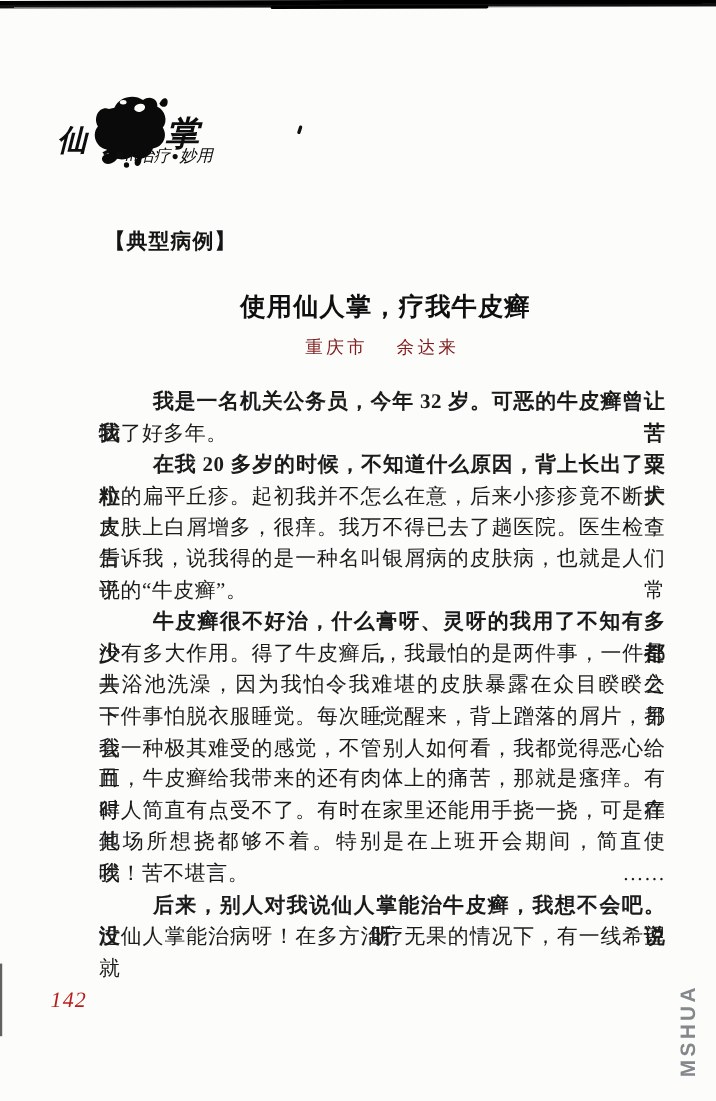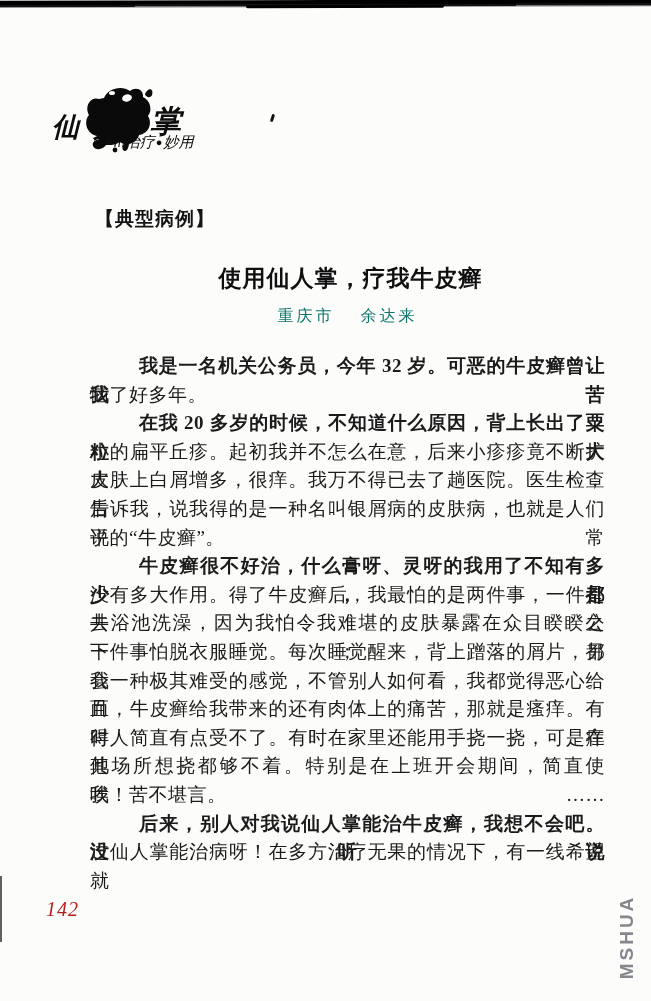--- a/index.html
+++ b/index.html
@@ -40,21 +40,21 @@
   .logo-sq{display:inline-block;width:6px;height:6px;background:#0d0d0d;margin-right:2px;vertical-align:2px;}
   .logo-sub .m{font-family:"Liberation Sans",sans-serif;font-size:13px;}
   .logo-sub .dot{font-size:11px;vertical-align:1px;padding:0 1px;}
   
   .section-label{position:absolute;left:95px;top:206px;font-size:19px;font-weight:bold;
     letter-spacing:1px;color:#141414;}
   
   .article-title{position:absolute;left:90px;top:260px;width:515px;text-align:center;
     font-size:23px;font-weight:bold;letter-spacing:1px;color:#0f0f0f;white-space:nowrap;}
   .byline{position:absolute;left:90px;top:306px;width:515px;text-align:center;
-    font-size:16px;letter-spacing:3px;color:#0f766e;}
+    font-size:16px;letter-spacing:3px;color:#7f1d1d;}
   .byline .loc{margin-right:26px;}
   
   .body{position:absolute;left:90px;top:352px;width:515px;font-size:19px;color:#1b1b1b;}
   .body .line{height:28.6px;line-height:28.6px;white-space:nowrap;letter-spacing:.5px;}
   .body .line.indent{text-indent:49px;font-weight:bold;}
   .body .line.fill{text-align:justify;text-align-last:justify;white-space:normal;}
   
   .page-number{position:absolute;left:46px;top:898px;font-size:20px;font-style:italic;
     letter-spacing:1px;color:#b91c1c;}
   .watermark{position:absolute;left:567px;top:926px;width:120px;text-align:center;

